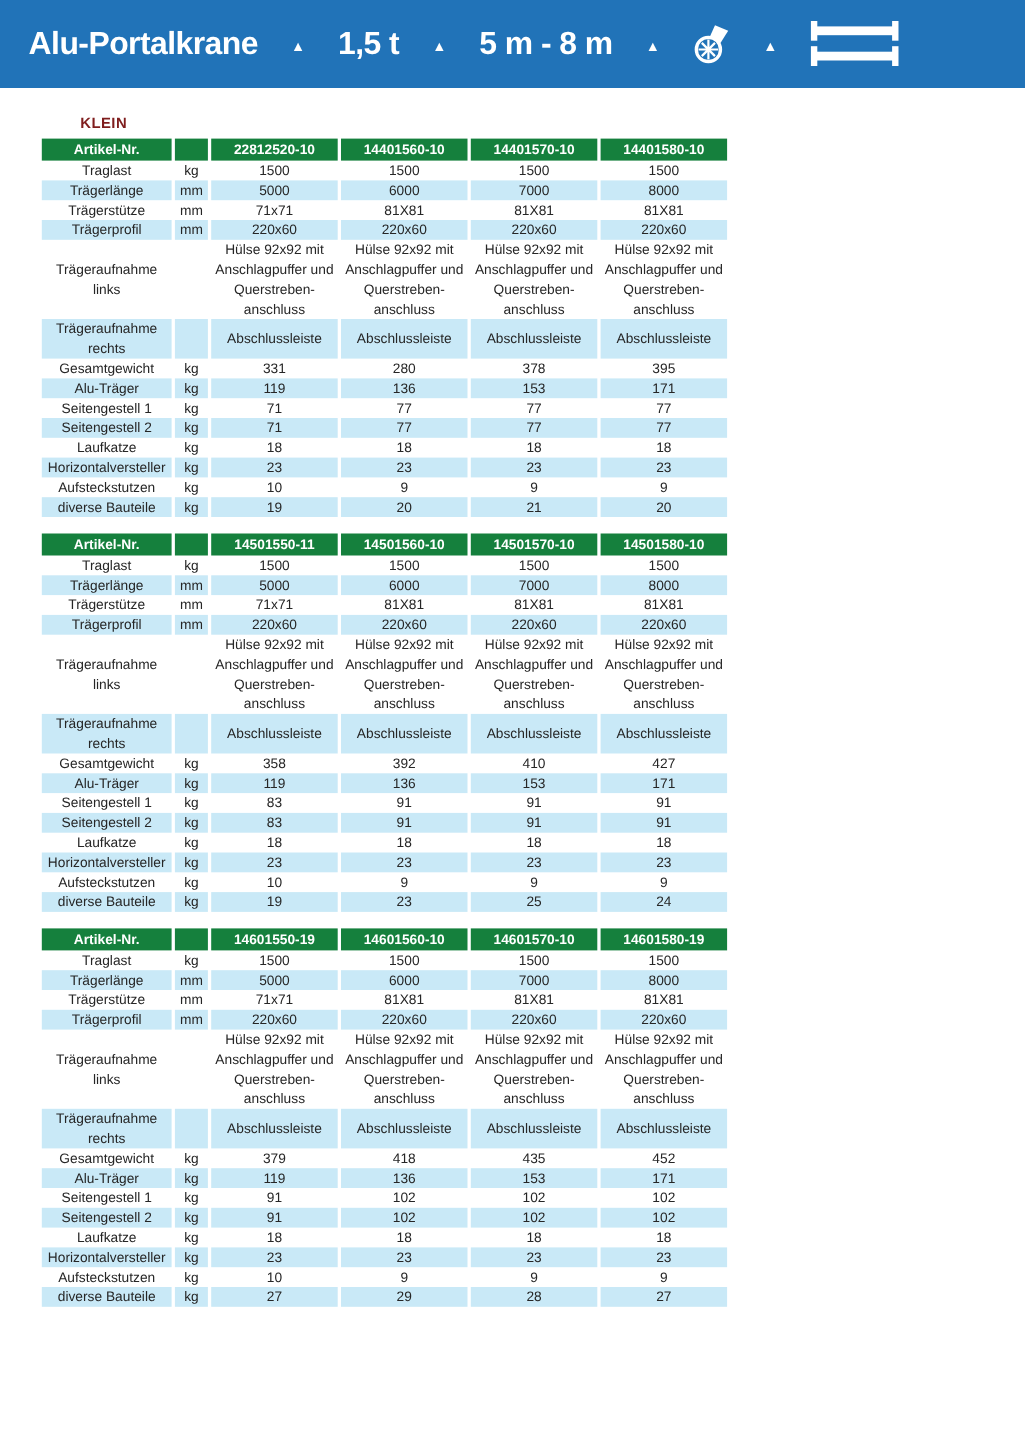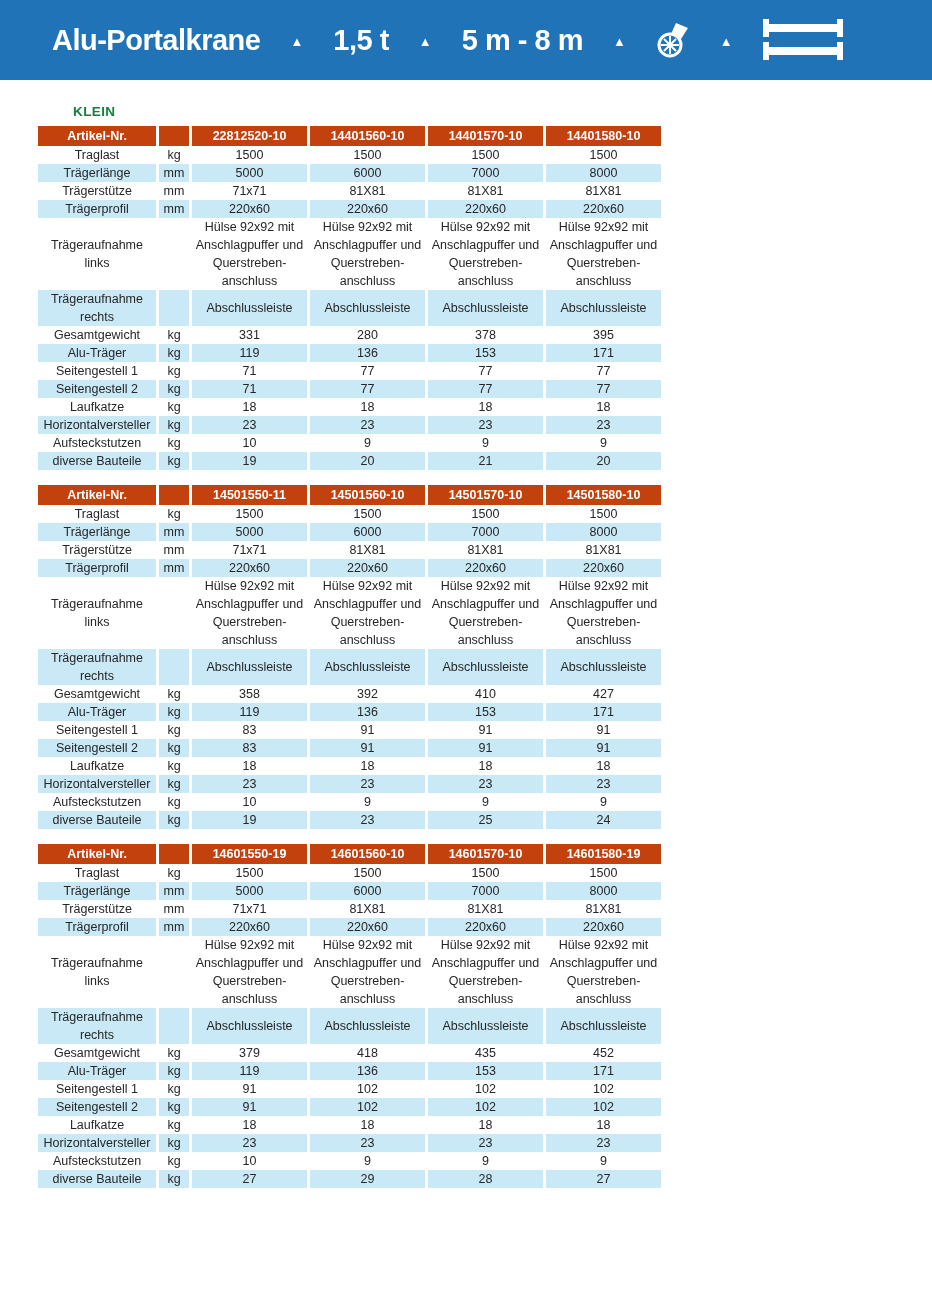--- a/index.html
+++ b/index.html
@@ -10,21 +10,21 @@
     font-family: "Liberation Sans", sans-serif;
     color: #262626;
   }
 
   
   .banner {
     height: 80px;
     background: #2173B8;
     display: flex;
     align-items: center;
-    padding-left: 52px;
+    padding-left: 26px;
     box-sizing: border-box;
     gap: 30px;
     overflow: hidden;
   }
   .b-title, .b-item {
     color: #ffffff;
     font-weight: bold;
     font-size: 29px;
     letter-spacing: -0.5px;
     white-space: nowrap;
@@ -34,21 +34,21 @@
     font-size: 13px;
     line-height: 1;
     transform: translateY(1px);
   }
   .banner svg { display: block; flex: 0 0 auto; }
 
   
   main { padding: 24px 0 10px 35px; }
   .section + .section { margin-top: 15px; }
   .sec-title {
-    color: #15803d;
+    color: #7f1d1d;
     font-size: 13.5px;
     font-weight: bold;
     letter-spacing: 0.4px;
     margin: 0 0 7px 38px;
   }
 
   
   table.spec {
     border-collapse: separate;
     border-spacing: 3px 0;
@@ -62,21 +62,21 @@
 
   th, td {
     text-align: center;
     vertical-align: middle;
     padding: 0 2px;
     line-height: 18px;
     overflow: hidden;
   }
   td { height: 18px; }
   thead th {
-    background: #c2410c;
+    background: #15803d;
     color: #ffffff;
     font-weight: bold;
     height: 20px;
     font-size: 12.5px;
   }
   tbody tr:nth-of-type(even) td { background: #C9E9F7; }
 </style>
 </head>
 <body>
 

